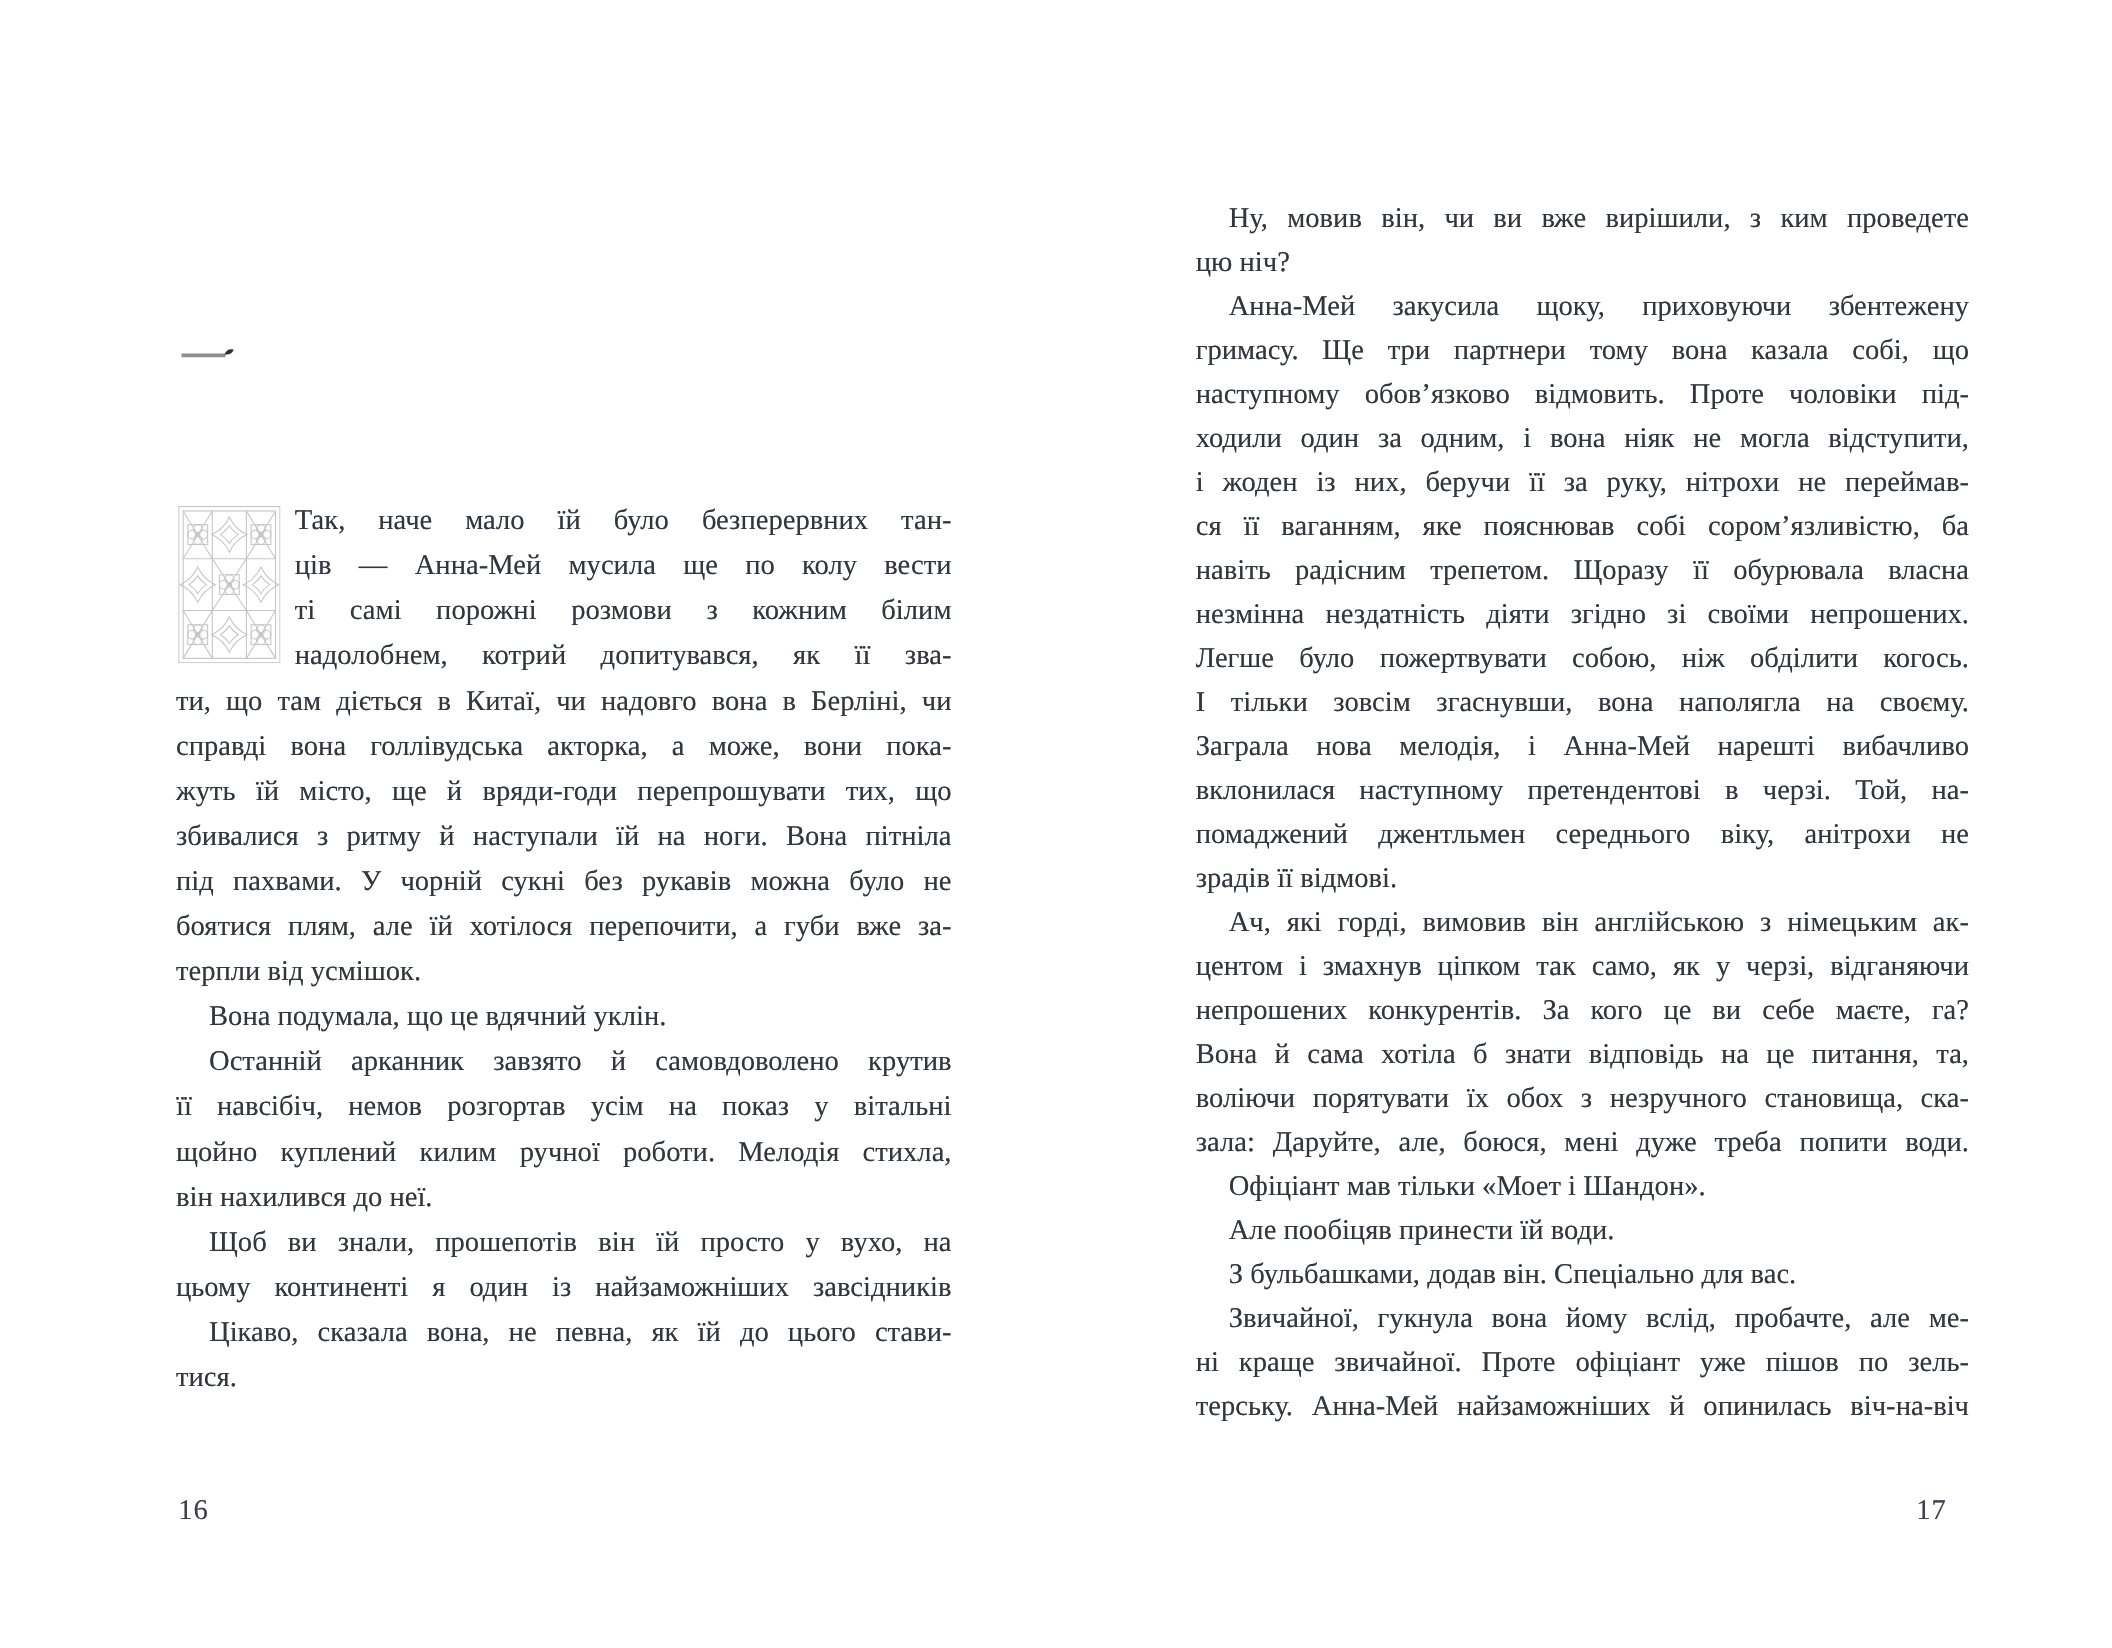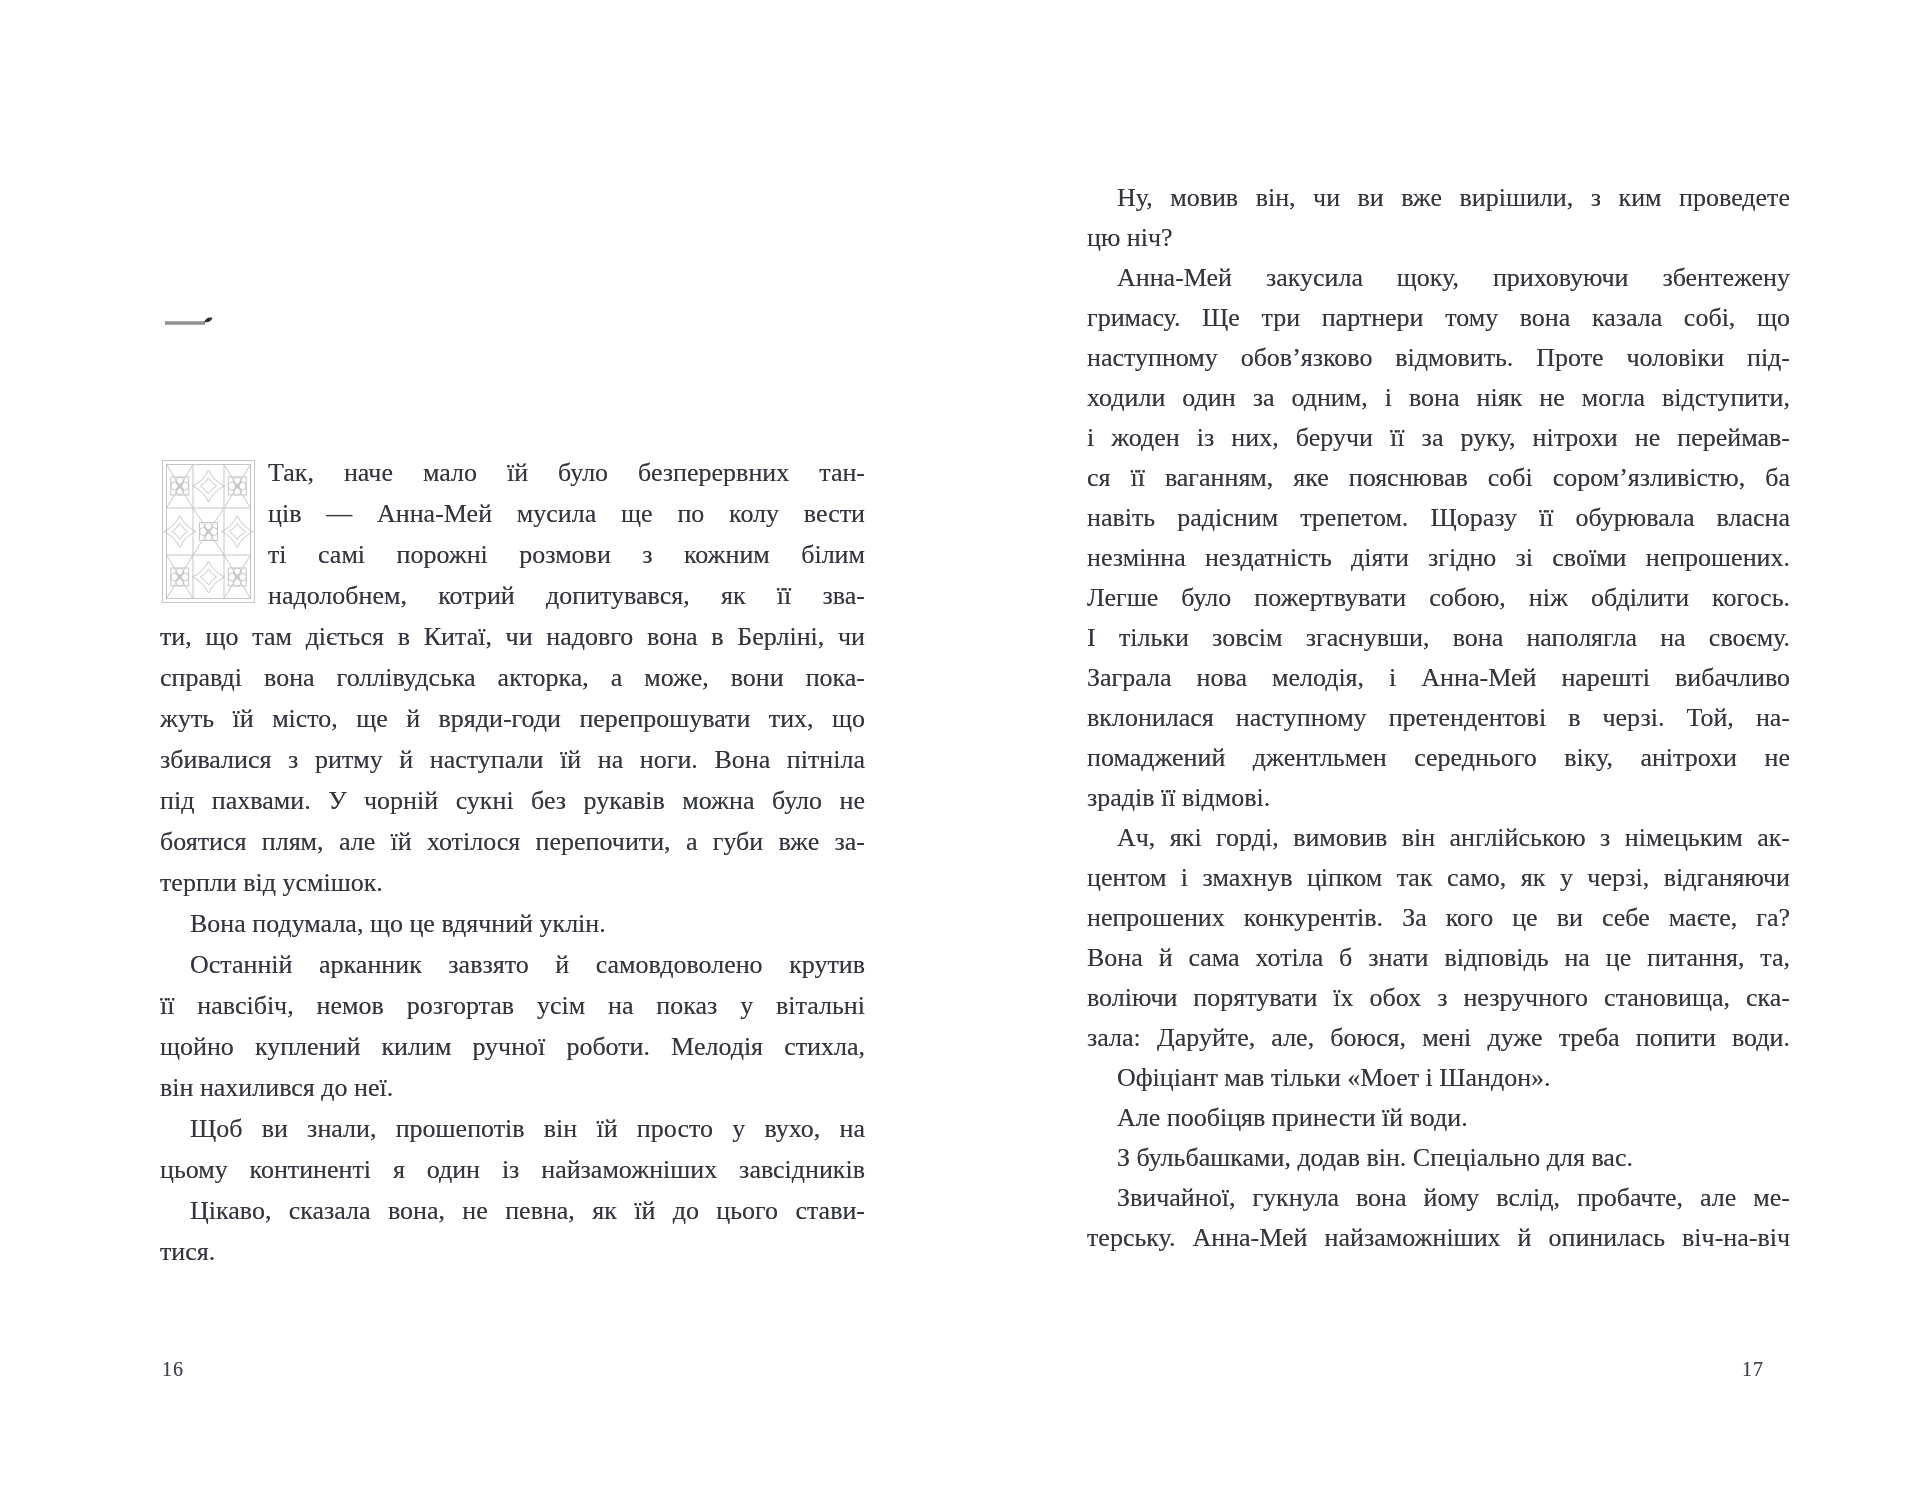--- a/index.html
+++ b/index.html
@@ -30,21 +30,21 @@
   .ornament {
     float: left;
     width: 93px; height: 143px;
     margin: 8px 13px 8px 2px;
   }
 
   .chapter-mark { position: absolute; left: 164px; top: 306px; width: 52px; height: 28px; }
 
   .page-number {
     position: absolute;
-    font-size: 20px;
+    font-size: 26px;
     color: #3d4252;
     letter-spacing: 1px;
     text-shadow: 0 0 0.5px rgba(44, 46, 60, 0.5);
   }
   .pn-left  { left: 162px;  top: 1358px; }
   .pn-right { left: 1742px; top: 1358px; }
 </style>
 </head>
 <body>
 
@@ -206,19 +206,20 @@
           <span class="line last">Офіціант мав тільки «Моет і Шандон».</span>
         </div>
         <div class="para indent">
           <span class="line last">Але пообіцяв принести їй води.</span>
         </div>
         <div class="para indent">
           <span class="line last">З бульбашками, додав він. Спеціально для вас.</span>
         </div>
         <div class="para indent">
           <span class="line">Звичайної, гукнула вона йому вслід, пробачте, але ме-</span>
+          <span class="line">ні краще звичайної. Проте офіціант уже пішов по зель-</span>
           <span class="line">терську. Анна-Мей найзаможніших й опинилась віч-на-віч</span>
         </div>
       </div>
     <div class="page-number pn-right">17</div>
   </section>
 
 </div>
 
 </body></html>

